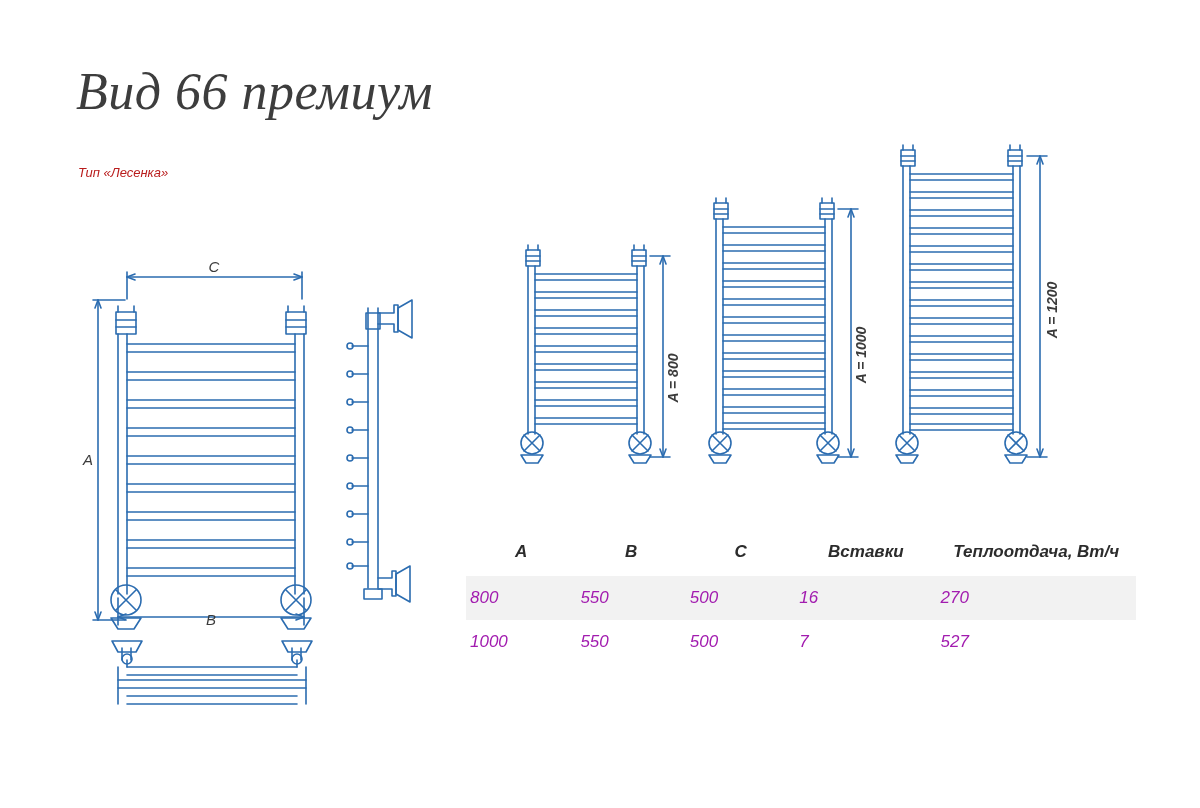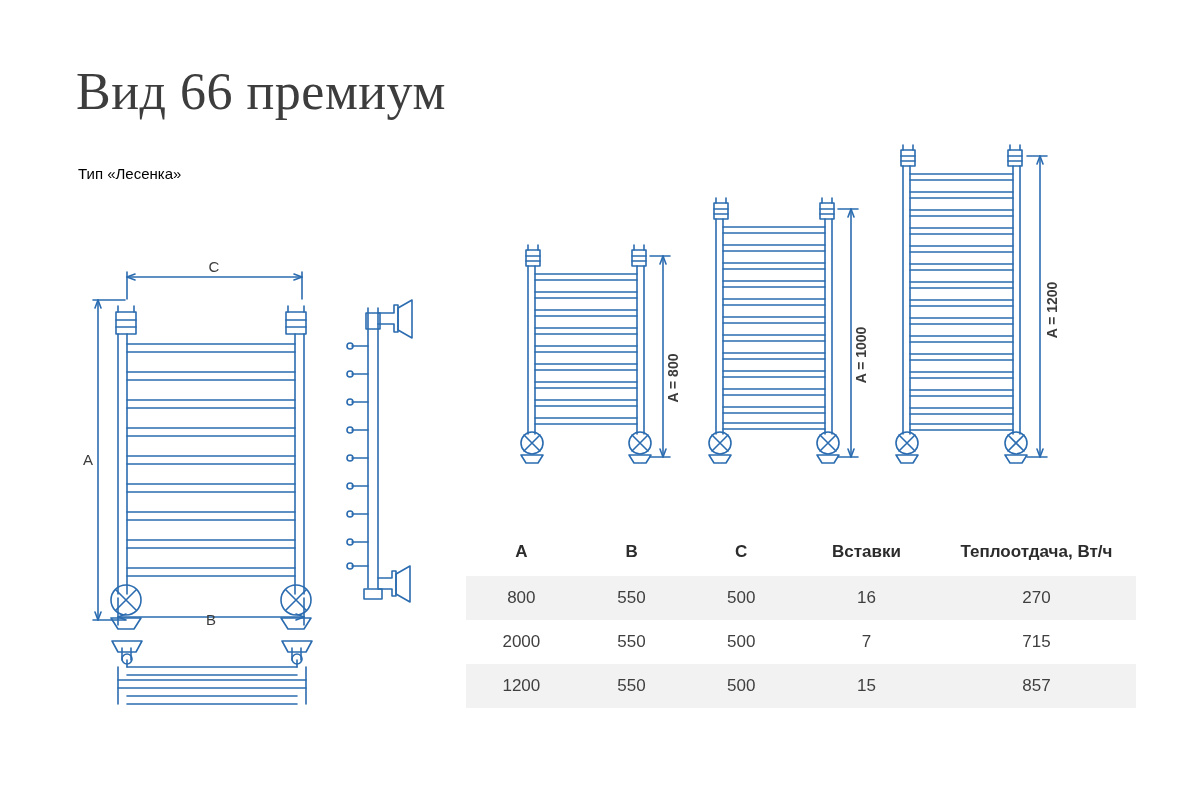--- a/index.html
+++ b/index.html
@@ -12,38 +12,39 @@
     height: 808px;
     position: relative;
     font-family: "Liberation Sans", sans-serif;
     color: #3b3b3b;
     overflow: hidden;
   }
   .page {
     position: relative;
     width: 1200px;
     height: 641px;
+    font-style: italic;
   }
   #title {
     position: absolute;
     left: 76px;
     top: 62px;
     font-family: "Liberation Serif", serif;
     font-size: 52px;
     font-weight: 400;
     color: #3d3d3d;
     letter-spacing: 0.5px;
     white-space: nowrap;
   }
   #subtitle {
     position: absolute;
     left: 78px;
     top: 165px;
-    font-size: 15px;
-    color: #000000;
+    font-size: 13px;
+    color: #b91c1c;
     white-space: nowrap;
   }
   .svg-layer {
     position: absolute;
     left: 0;
     top: 0;
     width: 1200px;
     height: 808px;
   }
   
@@ -57,23 +58,23 @@
   }
   #spec-table th {
     font-weight: bold;
     font-size: 17px;
     color: #2c2c2c;
     padding: 12px 4px 14px 4px;
     text-align: center;
     background: #ffffff;
   }
   #spec-table td {
-    text-align: center;
+    text-align: left;
     padding: 12px 4px;
-    color: #404040;
+    color: #a21caf;
     font-size: 17px;
   }
   #spec-table tbody tr:nth-child(odd) td {
     background: #f2f2f2;
   }
   #spec-table tbody tr:nth-child(even) td {
     background: #ffffff;
   }
   .col-a  { width: 110px; }
   .col-b  { width: 110px; }
@@ -301,29 +302,22 @@
     </thead>
     <tbody>
       <tr>
         <td>800</td>
         <td>550</td>
         <td>500</td>
         <td>16</td>
         <td>270</td>
       </tr>
       <tr>
-        <td>2000</td>
+        <td>1000</td>
         <td>550</td>
         <td>500</td>
         <td>7</td>
-        <td>715</td>
-      </tr>
-      <tr>
-        <td>1200</td>
-        <td>550</td>
-        <td>500</td>
-        <td>15</td>
-        <td>857</td>
+        <td>527</td>
       </tr>
     </tbody>
   </table>
 
 </div>
 
 </body></html>

